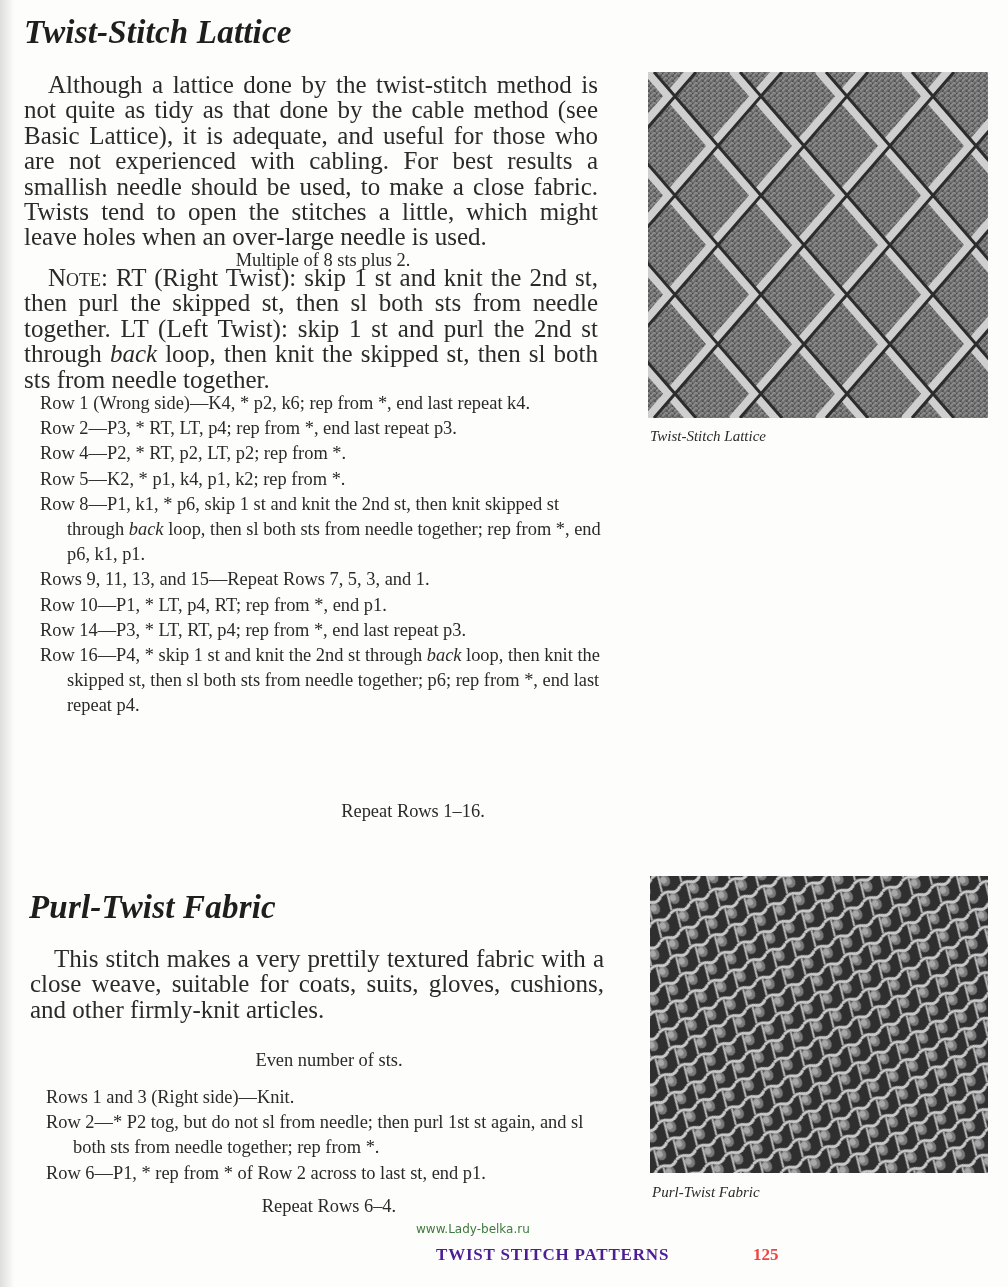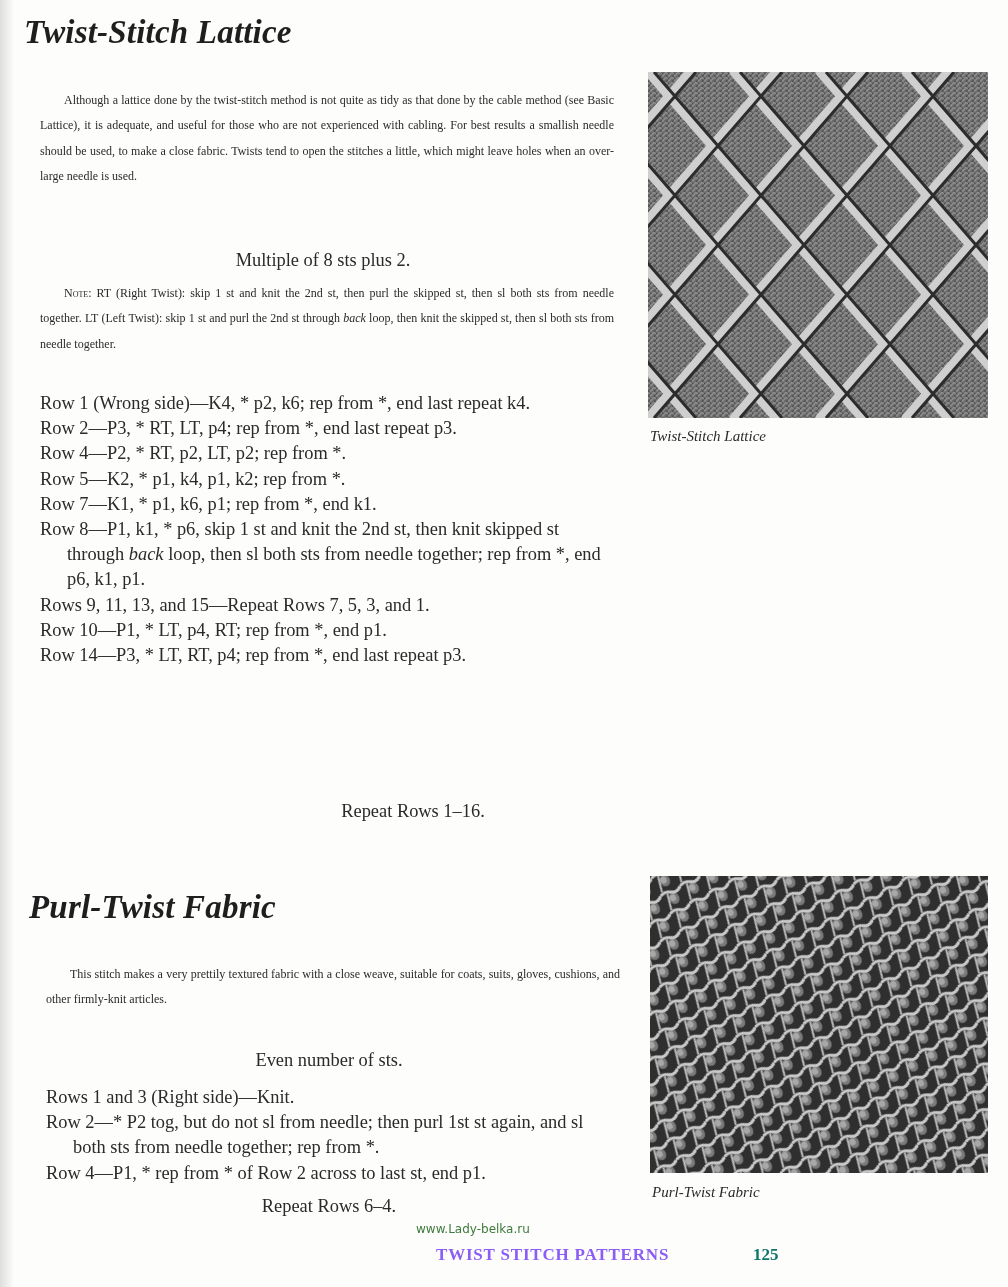--- a/index.html
+++ b/index.html
@@ -14,22 +14,22 @@
     background: linear-gradient(to right, #dedede, #f3f3f1 70%, #fdfdfb);
   }
   .title {
     position: absolute; margin: 0;
     font-family: "Liberation Serif", "DejaVu Serif", serif;
     font-style: italic; font-weight: bold;
     font-size: 33px; color: #1e1e1e; letter-spacing: 0.2px;
     white-space: nowrap;
   }
   .para {
-    position: absolute; margin: 16px;
-    font-size: 12px; line-height: 25.4px;
+    position: absolute; margin: 0;
+    font-size: 25px; line-height: 25.4px;
     text-align: justify;
   }
   .para .indent { display: inline-block; width: 24px; }
   .center {
     position: absolute; margin: 12px; text-align: center;
     font-size: 18.4px; line-height: 25px; white-space: nowrap;
   }
   .smallcaps { font-variant: small-caps; }
   .rows { position: absolute; margin: 16px; padding: 0; list-style: none; }
   .rows li {
@@ -45,26 +45,26 @@
     position: absolute; margin: 0;
     font-style: italic; font-size: 15px; color: #2a2a2a; white-space: nowrap;
   }
   .watermark {
     position: absolute; left: 416px; top: 1222px;
     font-family: "DejaVu Sans", sans-serif; font-size: 12px; color: #3d7a3d;
   }
   .running-head {
     position: absolute; left: 436px; top: 1245px;
     font-family: "Liberation Serif", "DejaVu Serif", serif;
-    font-weight: bold; font-size: 17px; letter-spacing: 0.8px; color: #8b5cf6;
+    font-weight: bold; font-size: 17px; letter-spacing: 0.8px; color: #4c1d95;
     white-space: nowrap;
   }
   .page-number {
     position: absolute; left: 753px; top: 1245px;
-    font-weight: bold; font-size: 17px; color: #0f766e;
+    font-weight: bold; font-size: 17px; color: #ef4444;
   }
 </style>
 </head>
 <body>
 
 <div class="page-shade"></div>
 
 <section>
   <h1 class="title" style="left:24px; top:14px;">Twist-Stitch Lattice</h1>
 
@@ -72,25 +72,25 @@
 
   <p class="center" style="left:24px; top:236px; width:574px;">Multiple of 8 sts plus 2.</p>
 
   <p class="para" style="left:24px; top:265px; width:574px;"><span class="indent"></span><span class="smallcaps">Note:</span><span> RT (Right Twist): skip 1 st and knit the 2nd st, then purl the skipped st, then sl both sts from needle together. LT (Left Twist): skip 1 st and purl the 2nd st through </span><em>back</em><span> loop, then knit the skipped st, then sl both sts from needle together.</span></p>
 
   <ul class="rows" id="rows-0" style="left:24px; top:375px; width:574px;">
       <li><span>Row 1 (Wrong side)—K4, * p2, k6; rep from *, end last repeat k4.</span></li>
       <li><span>Row 2—P3, * RT, LT, p4; rep from *, end last repeat p3.</span></li>
       <li><span>Row 4—P2, * RT, p2, LT, p2; rep from *.</span></li>
       <li><span>Row 5—K2, * p1, k4, p1, k2; rep from *.</span></li>
-      <li><span>Row 7—K1, * p1, k6, p1; rep from *, end k1.</span></li>
       <li><span>Row 8—P1, k1, * p6, skip 1 st and knit the 2nd st, then knit skipped st through </span><em>back</em><span> loop, then sl both sts from needle together; rep from *, end p6, k1, p1.</span></li>
       <li><span>Rows 9, 11, 13, and 15—Repeat Rows 7, 5, 3, and 1.</span></li>
       <li><span>Row 10—P1, * LT, p4, RT; rep from *, end p1.</span></li>
       <li><span>Row 14—P3, * LT, RT, p4; rep from *, end last repeat p3.</span></li>
+      <li><span>Row 16—P4, * skip 1 st and knit the 2nd st through </span><em>back</em><span> loop, then knit the skipped st, then sl both sts from needle together; p6; rep from *, end last repeat p4.</span></li>
     </ul>
 
   <p class="center" style="left:24px; top:787px; width:754px;">Repeat Rows 1–16.</p>
 
   <div class="photo" style="left:648px; top:72px; width:340px; height:346px;">
     <svg viewBox="0 0 340 346" preserveAspectRatio="none">
       <defs>
         <pattern id="knit" width="6" height="5" patternUnits="userSpaceOnUse">
           <rect width="6" height="5" fill="#6a6a6a"></rect>
           <path d="M0 0 L3 4 L6 0" stroke="#8d8d8d" stroke-width="1.4" fill="none"></path>
@@ -166,21 +166,21 @@
 <section>
   <h1 class="title" style="left:29px; top:889px;">Purl-Twist Fabric</h1>
 
   <p class="para" style="left:30px; top:946px; width:574px;"><span class="indent"></span><span>This stitch makes a very prettily textured fabric with a close weave, suitable for coats, suits, gloves, cushions, and other firmly-knit articles.</span></p>
 
   <p class="center" style="left:30px; top:1036px; width:574px;">Even number of sts.</p>
 
   <ul class="rows" id="rows-1" style="left:30px; top:1069px; width:574px;">
       <li><span>Rows 1 and 3 (Right side)—Knit.</span></li>
       <li><span>Row 2—* P2 tog, but do not sl from needle; then purl 1st st again, and sl both sts from needle together; rep from *.</span></li>
-      <li><span>Row 4—P1, * rep from * of Row 2 across to last st, end p1.</span></li>
+      <li><span>Row 6—P1, * rep from * of Row 2 across to last st, end p1.</span></li>
     </ul>
 
   <p class="center" style="left:30px; top:1182px; width:574px;">Repeat Rows 6–4.</p>
 
   <div class="photo" style="left:650px; top:876px; width:338px; height:297px;">
     <svg viewBox="0 0 338 297" preserveAspectRatio="none">
       <defs>
         <pattern id="purltwist" width="22" height="20" patternUnits="userSpaceOnUse" patternTransform="rotate(-28)">
           <rect width="22" height="20" fill="#2f2f2f"></rect>
           <ellipse cx="11" cy="11" rx="5" ry="6" fill="#7a7a7a"></ellipse>

